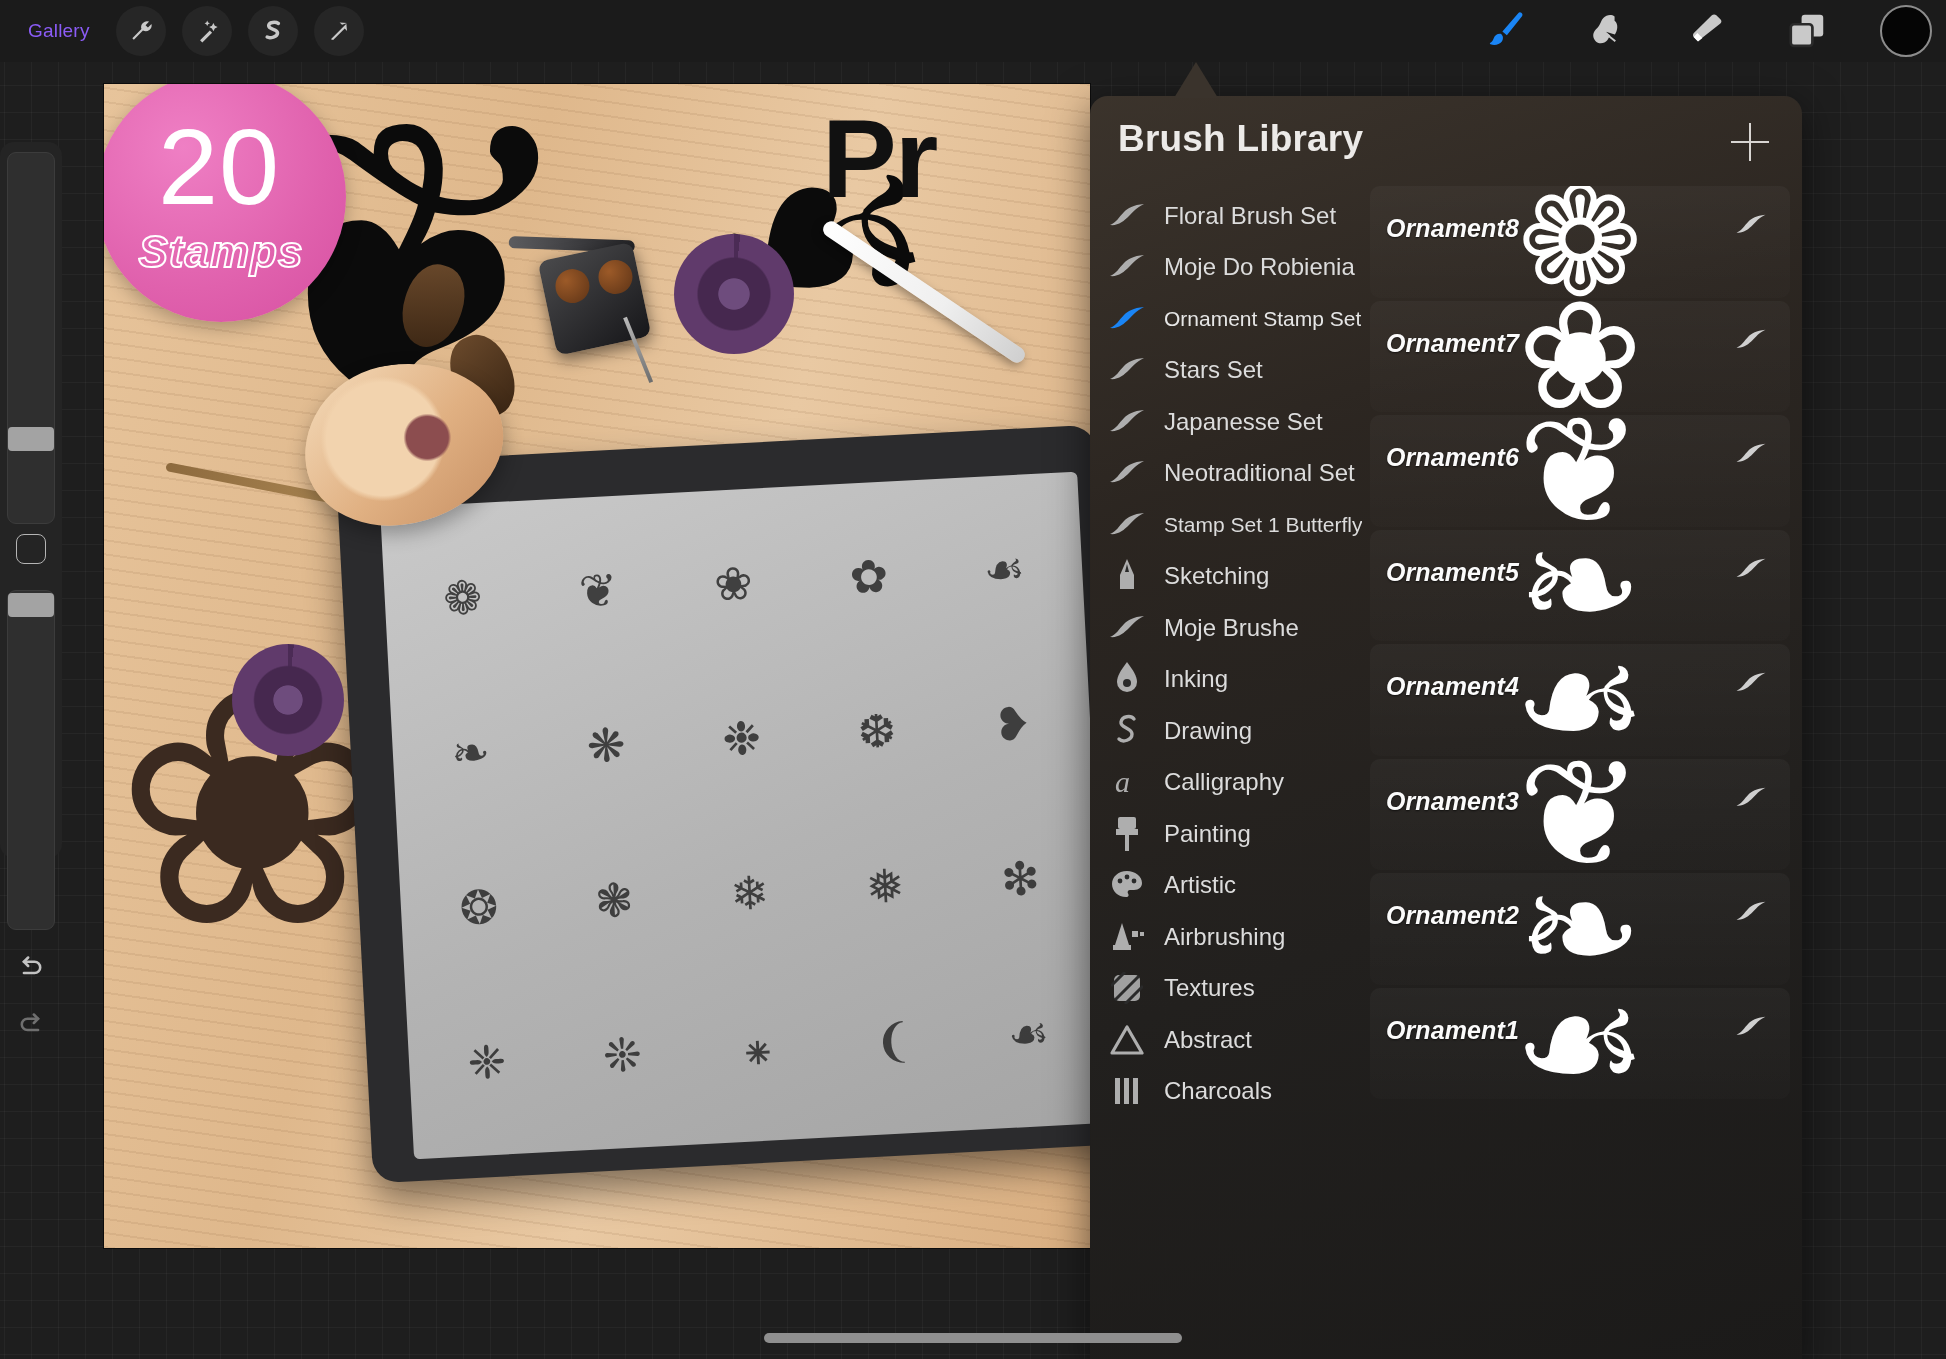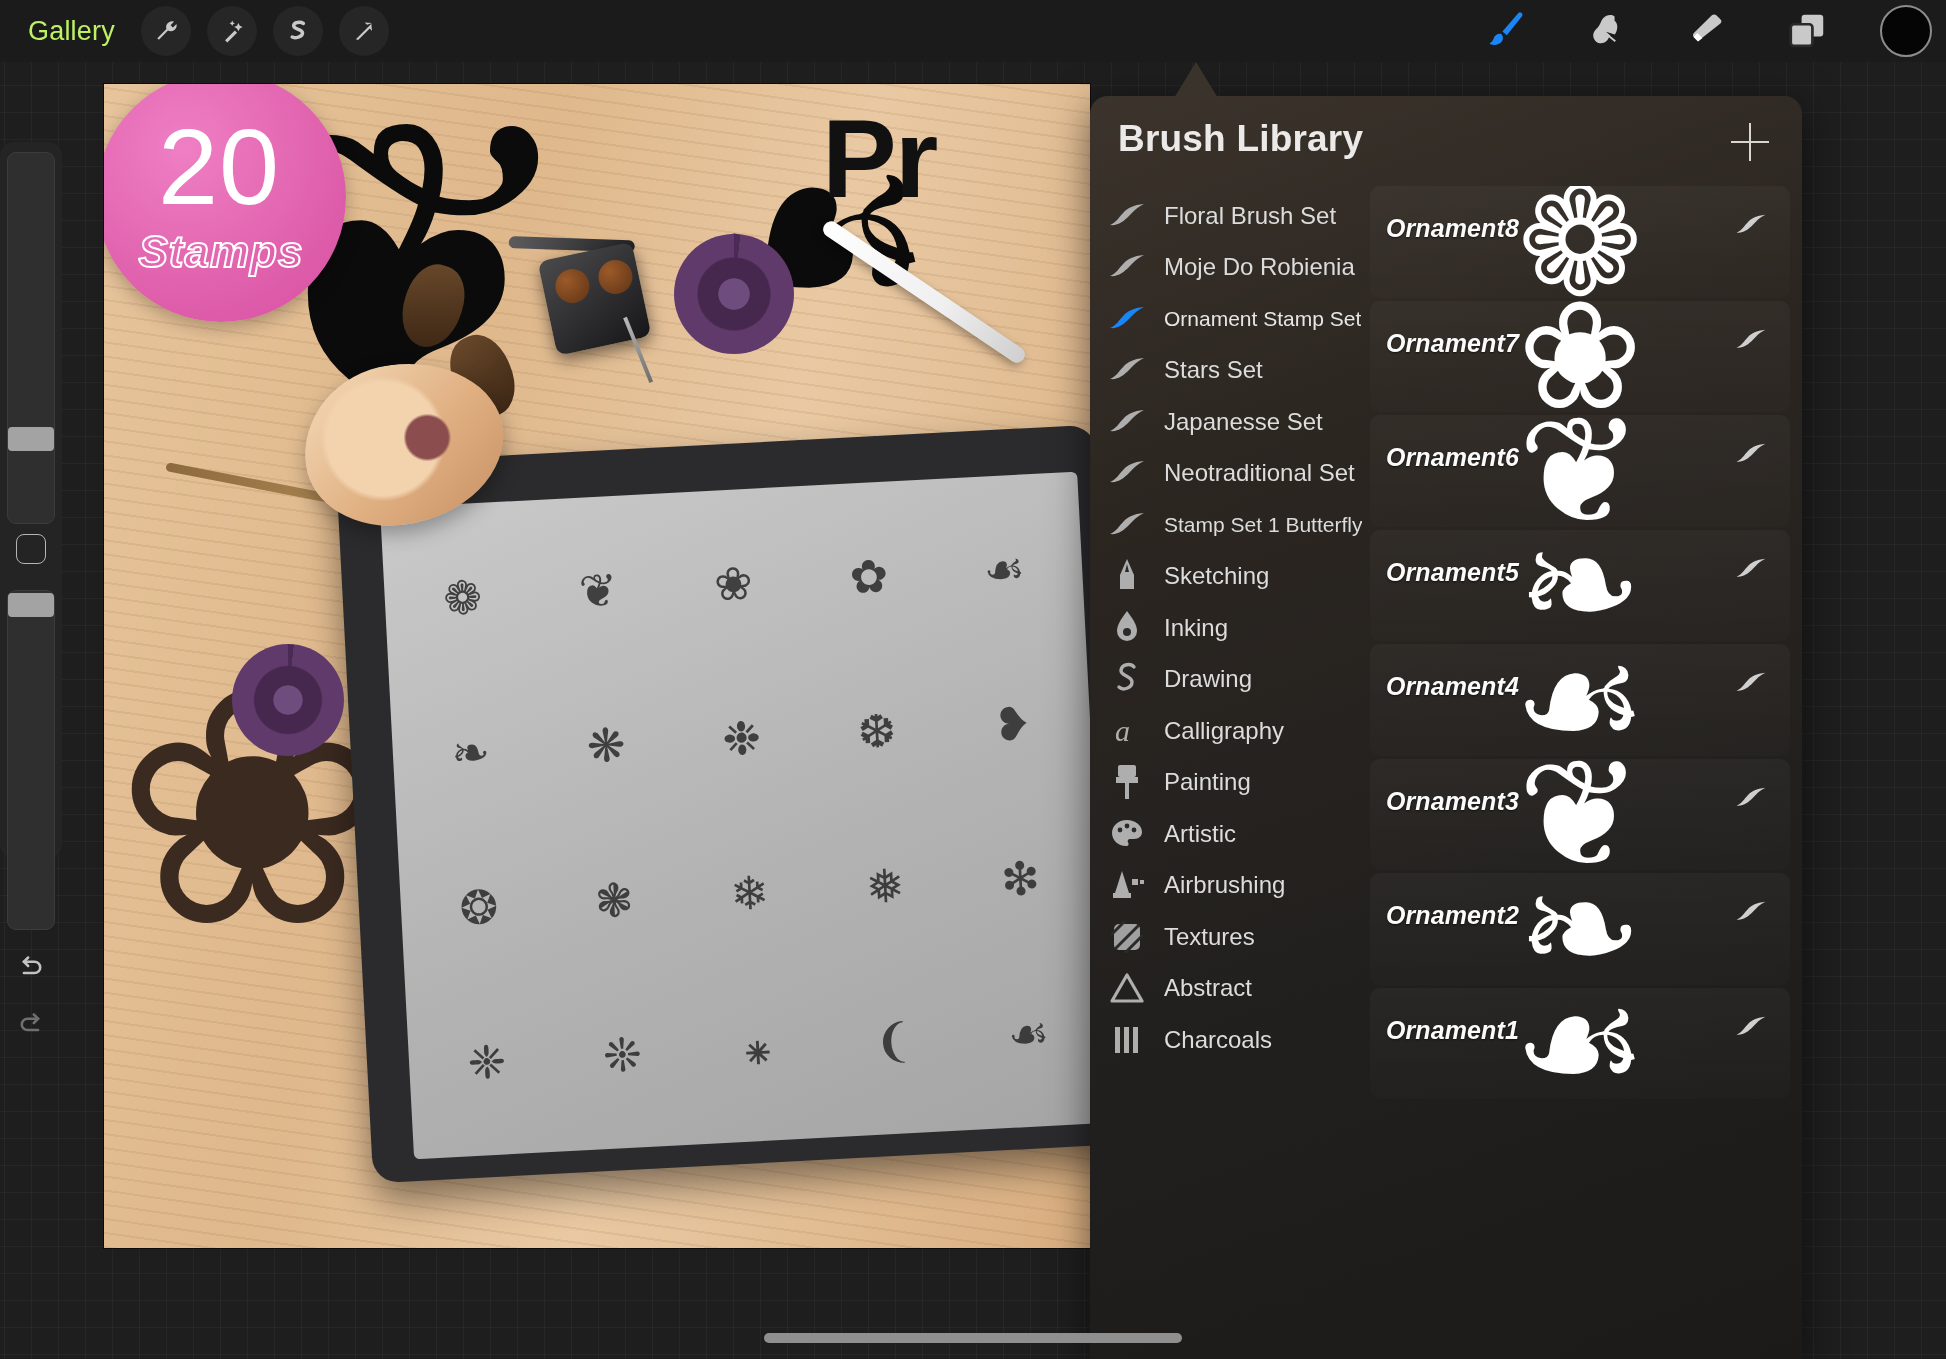--- a/index.html
+++ b/index.html
@@ -34,21 +34,21 @@
     position: absolute; top: 0; left: 0;
     width: 1946px; height: 62px;
     background: #1b1b1b;
     z-index: 40;
   }
   .tb-left {
     position: absolute; left: 18px; top: 0; height: 62px;
     display: flex; align-items: center; gap: 16px;
   }
   .gallery-btn {
-    color: #bef264; font-size: 27px; letter-spacing: .2px;
+    color: #8b5cf6; font-size: 19px; letter-spacing: .2px;
     padding: 0 10px; cursor: pointer;
   }
   .circ-btn {
     width: 50px; height: 50px; border-radius: 50%;
     background: #262626;
     display: flex; align-items: center; justify-content: center;
     cursor: pointer;
   }
   .circ-btn svg { display: block; }
 
@@ -609,20 +609,28 @@
             <span class="set-icon">
               <svg width="28" height="36" viewBox="0 0 28 36">
                 <path d="M14 1l7 16v14H7V17z" fill="currentColor"></path>
                 <path d="M14 6l2 8h-4z" fill="#2a2a2a"></path>
               </svg>
             </span>
             <span class="set-label">Sketching</span>
           </div>
           <div class="set-row">
             <span class="set-icon">
+              <svg width="40" height="30" viewBox="0 0 40 30">
+                <path d="M3 24c6-2 9-8 14-13 4-4 9-7 20-8-8 4-11 8-15 12-5 5-11 10-19 9z" fill="currentColor"></path>
+              </svg>
+            </span>
+            <span class="set-label">Moje Brushe</span>
+          </div>
+          <div class="set-row">
+            <span class="set-icon">
               <svg width="28" height="36" viewBox="0 0 28 36">
                 <path d="M14 1C8 9 4 15 4 21a10 10 0 0 0 20 0C24 15 20 9 14 1z" fill="currentColor"></path>
                 <circle cx="14" cy="22" r="4" fill="#2a2a2a"></circle>
               </svg>
             </span>
             <span class="set-label">Inking</span>
           </div>
           <div class="set-row">
             <span class="set-icon">
               <svg width="32" height="36" viewBox="0 0 32 36">

